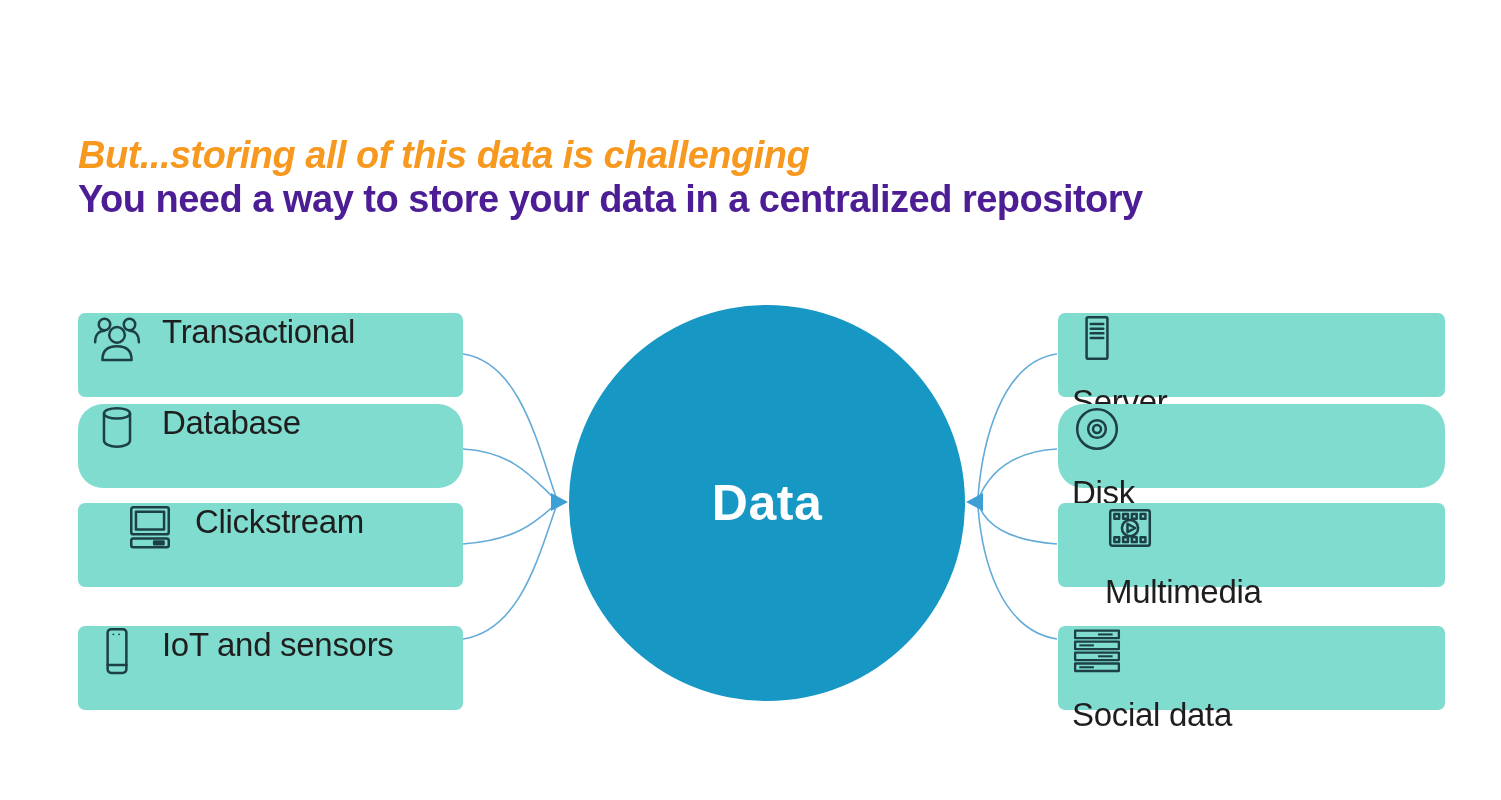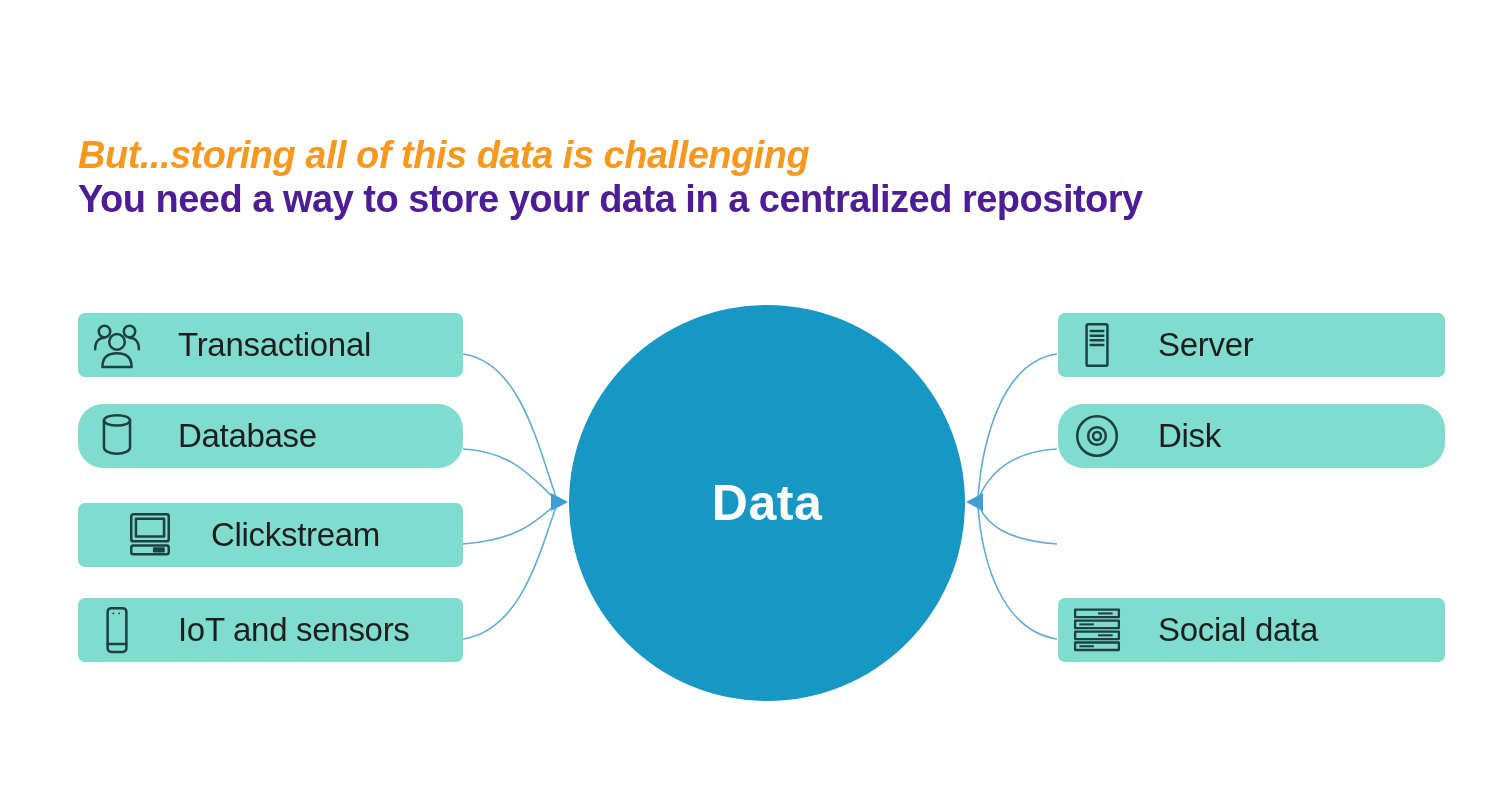--- a/index.html
+++ b/index.html
@@ -4,28 +4,28 @@
 <style>
   html,body{margin:0;padding:0;background:#ffffff;width:1501px;height:800px;overflow:hidden;
     font-family:"Liberation Sans", sans-serif;}
   .stage{position:relative;width:1501px;height:800px;background:#ffffff;}
 
   .title{position:absolute;left:78px;top:86px;font-size:38px;font-weight:bold;font-style:italic;
     color:#F7981F;letter-spacing:-0.5px;white-space:nowrap;margin-top:48px;}
   .subtitle{position:absolute;left:78px;top:178px;font-size:38px;font-weight:bold;
     color:#4c1d95;letter-spacing:-0.5px;white-space:nowrap;}
 
-  .src-box{position:absolute;width:385px;height:64px;background:#7FDCCF;border-radius:7px;
-    display:flex;align-items:center;padding-left:14px;box-sizing:border-box;gap:36px;}
+  .src-box{position:absolute;width:385px;height:84px;background:#7FDCCF;border-radius:7px;
+    display:flex;padding-left:14px;box-sizing:border-box;gap:20px;}
   .src-box .label{font-size:33px;color:#1E1E1E;letter-spacing:-0.3px;white-space:nowrap;}
   .src-box svg{flex:0 0 auto;display:block;}
 
   .col-left{left:78px;}
-  .col-right{left:1058px;width:387px;}
-  .row-0{top:313px;} .row-1{top:404px;border-radius:25px;} .row-2{top:503px;padding-left:47px;} .row-3{top:598px;}
+  .col-right{left:1058px;width:387px;flex-direction:column;}
+  .row-0{top:313px;} .row-1{top:404px;border-radius:25px;} .row-2{top:503px;padding-left:47px;} .row-3{top:626px;}
 
   .data-circle{position:absolute;left:569px;top:305px;width:396px;height:396px;border-radius:50%;
     background:#1697C4;display:flex;align-items:center;justify-content:center;}
   .data-circle .label{color:#FFFFFF;font-size:50px;font-weight:bold;letter-spacing:0.5px;}
 
   .connectors{position:absolute;left:0;top:0;width:1501px;height:800px;pointer-events:none;}
 
   .icon{color:#1D4045;}
 </style>
 </head>
@@ -120,20 +120,38 @@
     <svg class="icon" width="50" height="50" viewBox="0 0 48 48">
       <g fill="none" stroke="currentColor" stroke-width="2.4">
         <circle cx="24" cy="24" r="19"></circle>
         <circle cx="24" cy="24" r="8.5"></circle>
         <circle cx="24" cy="24" r="3.8"></circle>
       </g>
     </svg>
     <span class="label">Disk</span>
   </div>
 
+  <div class="src-box col-right row-2">
+    <svg class="icon" width="50" height="50" viewBox="0 0 48 48">
+      <g fill="none" stroke="currentColor" stroke-width="2.4" stroke-linejoin="round">
+        <rect x="5" y="7" width="38" height="34" rx="2"></rect>
+        <rect x="9" y="10.5" width="4.6" height="4.6"></rect>
+        <rect x="17.4" y="10.5" width="4.6" height="4.6"></rect>
+        <rect x="25.8" y="10.5" width="4.6" height="4.6"></rect>
+        <rect x="34.2" y="10.5" width="4.6" height="4.6"></rect>
+        <rect x="9" y="32.9" width="4.6" height="4.6"></rect>
+        <rect x="17.4" y="32.9" width="4.6" height="4.6"></rect>
+        <rect x="25.8" y="32.9" width="4.6" height="4.6"></rect>
+        <rect x="34.2" y="32.9" width="4.6" height="4.6"></rect>
+        <circle cx="24" cy="24" r="7.8"></circle>
+        <path d="M21.6 20 L29 24 L21.6 28 Z"></path>
+      </g>
+    </svg>
+    <span class="label">Multimedia</span>
+  </div>
 
   <div class="src-box col-right row-3">
     <svg class="icon" width="50" height="50" viewBox="0 0 48 48">
       <g fill="none" stroke="currentColor" stroke-width="2.2" stroke-linejoin="round">
         <rect x="3" y="4.5" width="42" height="7.2"></rect>
         <rect x="3" y="15" width="42" height="7.2"></rect>
         <rect x="3" y="25.5" width="42" height="7.2"></rect>
         <rect x="3" y="36" width="42" height="7.2"></rect>
         <rect x="25" y="7.1" width="14" height="2" fill="currentColor" stroke="none"></rect>
         <rect x="7" y="17.6" width="14" height="2" fill="currentColor" stroke="none"></rect>

